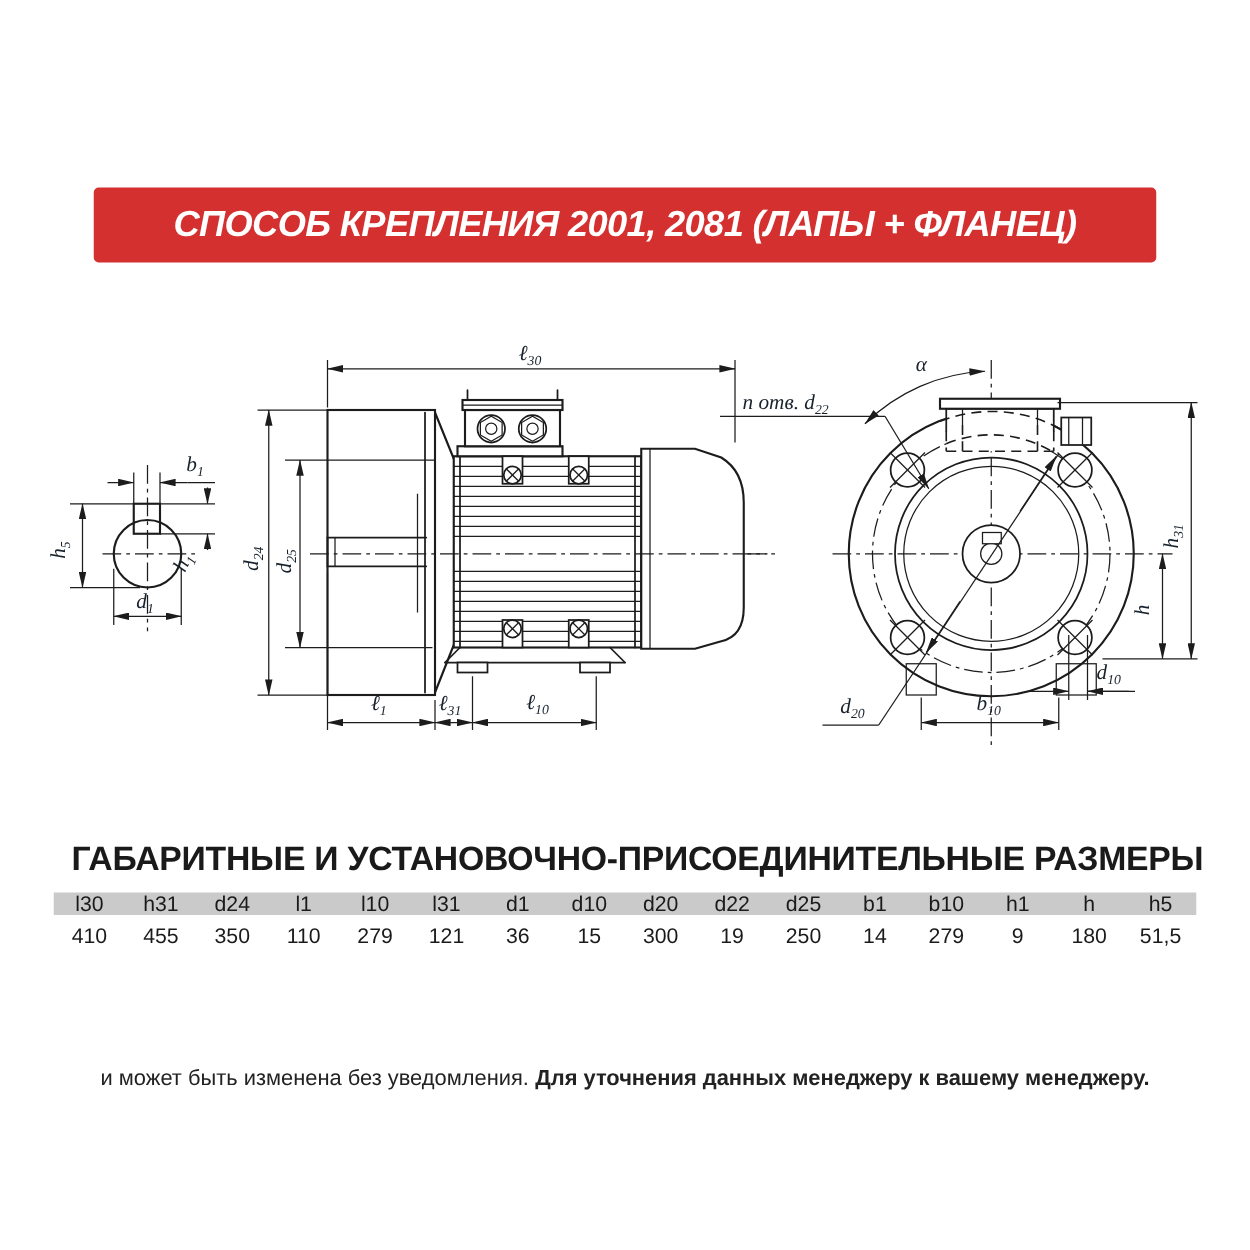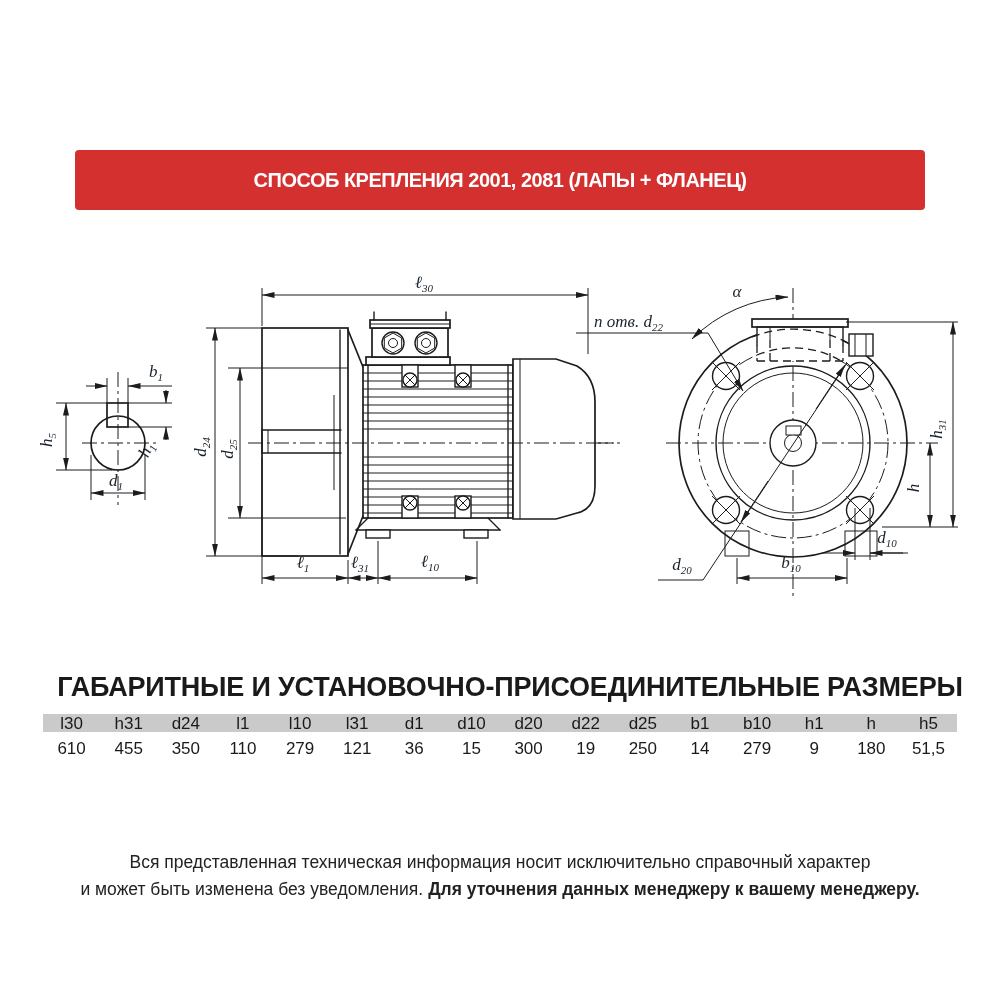--- a/index.html
+++ b/index.html
@@ -1,19 +1,19 @@
 <!DOCTYPE html>
 <html><head>
 <meta charset="utf-8">
 <style>
   html,body{margin:0;padding:0;background:#ffffff;}
   body{width:1000px;height:1000px;position:relative;font-family:"Liberation Sans",sans-serif;color:#1a1a1a;}
   .banner{position:absolute;left:75px;top:150px;width:850px;height:60px;border-radius:4px;
           display:flex;align-items:center;justify-content:center;}
-  .banner-title{font-size:20px;font-weight:700;letter-spacing:-0.5px;white-space:nowrap;}
+  .banner-title{font-size:29px;font-weight:700;letter-spacing:-0.5px;white-space:nowrap;font-style:italic;}
   .drawing-wrap{position:absolute;left:0;top:230px;width:1000px;height:420px;}
   .section-title{position:absolute;left:10px;top:672px;width:1000px;text-align:center;
                  font-size:27px;font-weight:700;letter-spacing:-0.2px;}
   .dim-table{position:absolute;left:43px;top:714px;width:914px;font-size:17px;}
   .t-row{display:grid;grid-template-columns:repeat(16,1fr);align-items:center;}
   .t-head{height:18px;}
   .t-vals{height:33px;}
   .t-cell{text-align:center;}
   .footer{position:absolute;left:0;top:849px;width:1000px;text-align:center;
           font-size:17.5px;line-height:1.55;color:#222;}
@@ -272,35 +272,34 @@
     <div class="t-cell">d20</div>
     <div class="t-cell">d22</div>
     <div class="t-cell">d25</div>
     <div class="t-cell">b1</div>
     <div class="t-cell">b10</div>
     <div class="t-cell">h1</div>
     <div class="t-cell">h</div>
     <div class="t-cell">h5</div>
   </div>
   <div class="t-row t-vals">
-    <div class="t-cell">610</div>
+    <div class="t-cell">410</div>
     <div class="t-cell">455</div>
     <div class="t-cell">350</div>
     <div class="t-cell">110</div>
     <div class="t-cell">279</div>
     <div class="t-cell">121</div>
     <div class="t-cell">36</div>
     <div class="t-cell">15</div>
     <div class="t-cell">300</div>
     <div class="t-cell">19</div>
     <div class="t-cell">250</div>
     <div class="t-cell">14</div>
     <div class="t-cell">279</div>
     <div class="t-cell">9</div>
     <div class="t-cell">180</div>
     <div class="t-cell">51,5</div>
   </div>
 </div>
 
 <div class="footer">
-  <div>Вся представленная техническая информация носит исключительно справочный характер</div>
   <div><span>и может быть изменена без уведомления.</span><span class="f-bold">Для уточнения данных менеджеру к вашему менеджеру.</span></div>
 </div>
 
 </body></html>

